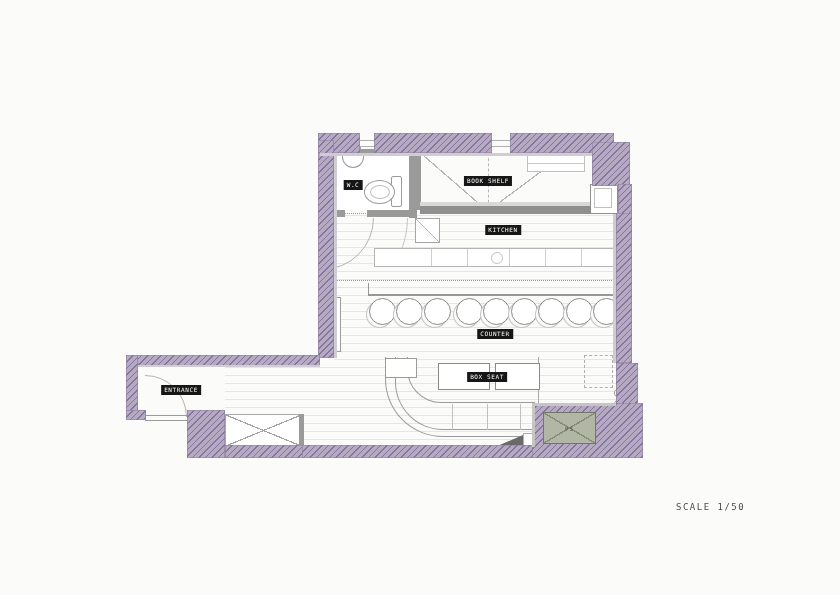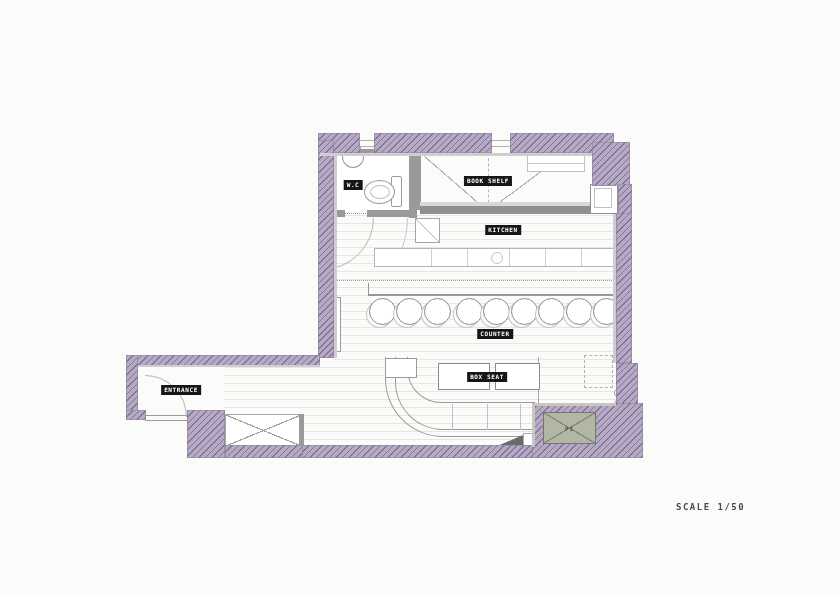--- a/index.html
+++ b/index.html
@@ -1,17 +1,17 @@
 <!DOCTYPE html>
 <html><head>
 <meta charset="utf-8">
 <style>
   html,body{margin:0;padding:0;background:#fbfbf9;}
   #sheet{position:relative;width:760px;height:595px;background:#fbfbf9;overflow:hidden;
-         font-family:"DejaVu Sans Mono","Liberation Mono",monospace;font-weight:bold;}
+         font-family:"DejaVu Sans Mono","Liberation Mono",monospace;}
   #sheet div{position:absolute;box-sizing:border-box;}
 
   
   .wall{background-color:#b6aac3;
         background-image:repeating-linear-gradient(135deg,#84759f 0,#84759f 1.3px,transparent 1.3px,transparent 4.6px);
         box-shadow:inset 0 0 0 0.6px #8b7fa0;}
   
   .gwall{background:#9a9a9a;}
   
   .lining{background:#cfccd4;}

